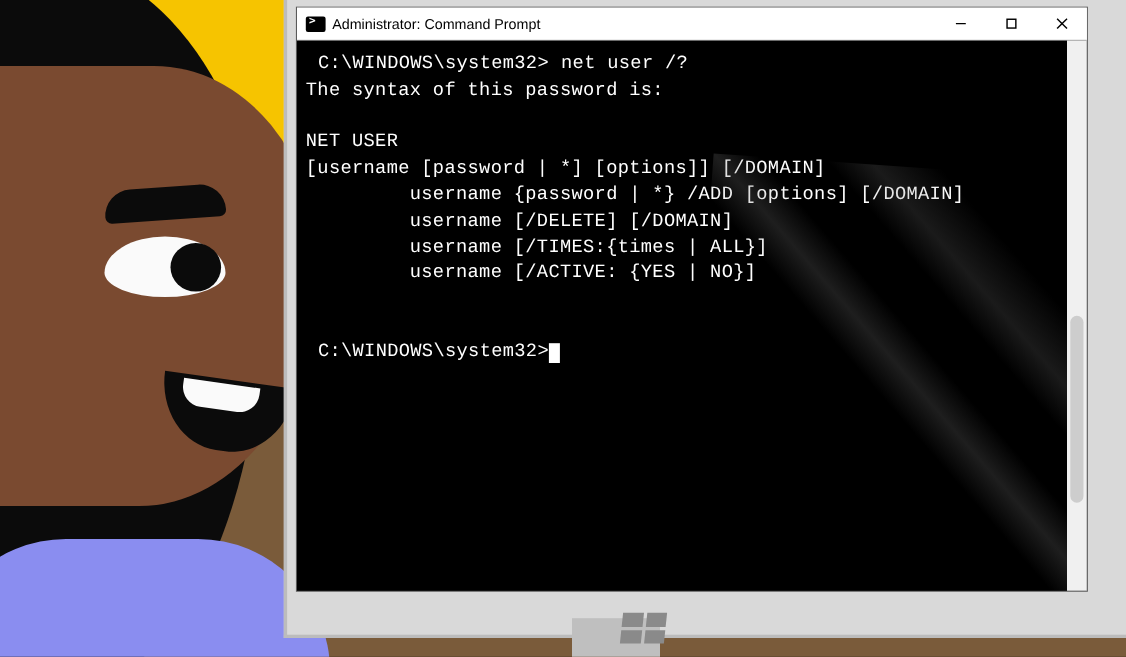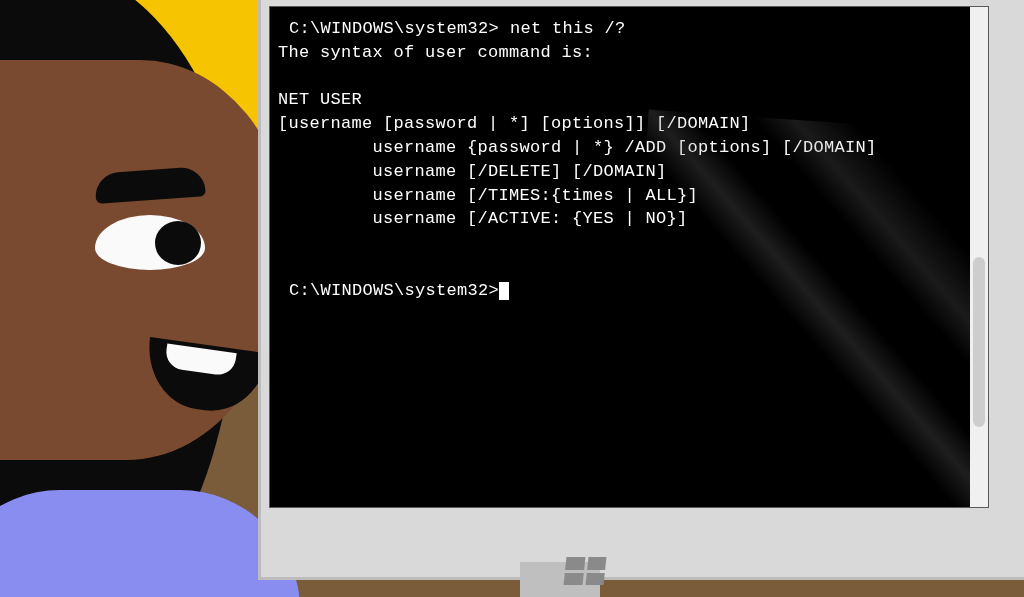--- a/index.html
+++ b/index.html
@@ -232,24 +232,46 @@
 <div class="monitor"></div>
 <div class="monitor-stand"></div>
 <div class="win-logo">
     <span></span>
     <span></span>
     <span></span>
     <span></span>
   </div>
 
 <div class="window">
+  <div class="titlebar">
+    <div class="icon"></div>
+    <div class="title">Administrator: Command Prompt</div>
+    <div class="winbtns">
+      <div class="winbtn">
+        <svg viewBox="0 0 11 11">
+            <line x1="1" y1="5.5" x2="10" y2="5.5"></line>
+          </svg>
+      </div>
+      <div class="winbtn">
+        <svg viewBox="0 0 11 11">
+            <rect x="1.5" y="1.5" width="8" height="8"></rect>
+          </svg>
+      </div>
+      <div class="winbtn">
+        <svg viewBox="0 0 11 11">
+            <line x1="1" y1="1" x2="10" y2="10"></line>
+            <line x1="10" y1="1" x2="1" y2="10"></line>
+          </svg>
+      </div>
+    </div>
+  </div>
 
   <div class="term-wrap">
-    <div class="terminal"><span class="prompt-line">C:\WINDOWS\system32&gt;</span><span class="prompt-line">net this /?</span>
-<span>The syntax of user command is:</span>
+    <div class="terminal"><span class="prompt-line">C:\WINDOWS\system32&gt;</span><span class="prompt-line">net user /?</span>
+<span>The syntax of this password is:</span>
 <span></span>
 <span>NET USER</span>
 <span>[username [password | *] [options]] [/DOMAIN]</span>
 <span>         username {password | *} /ADD [options] [/DOMAIN]</span>
 <span>         username [/DELETE] [/DOMAIN]</span>
 <span>         username [/TIMES:{times | ALL}]</span>
 <span>         username [/ACTIVE: {YES | NO}]</span>
 <span></span>
 <span></span>
 <span class="prompt-line">C:\WINDOWS\system32&gt;</span><span class="cursor"></span>

